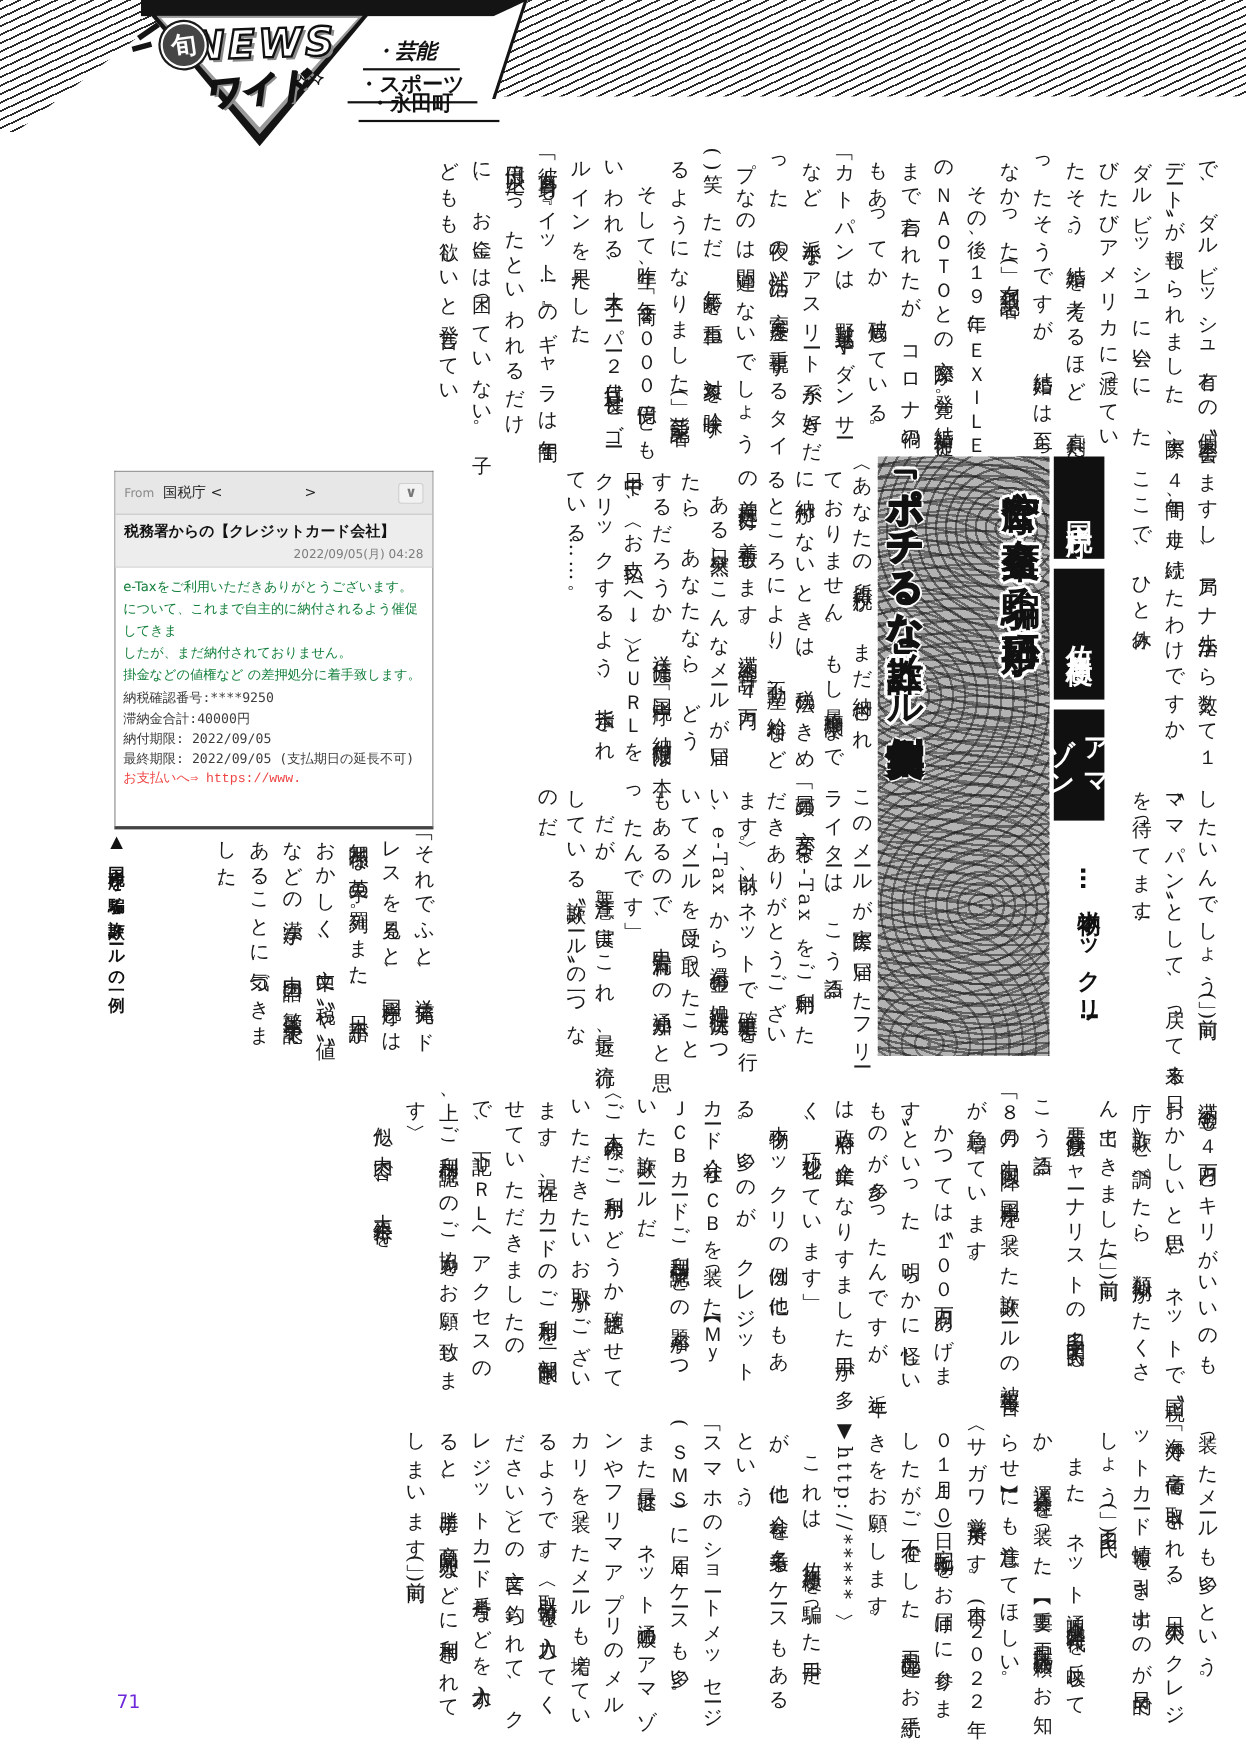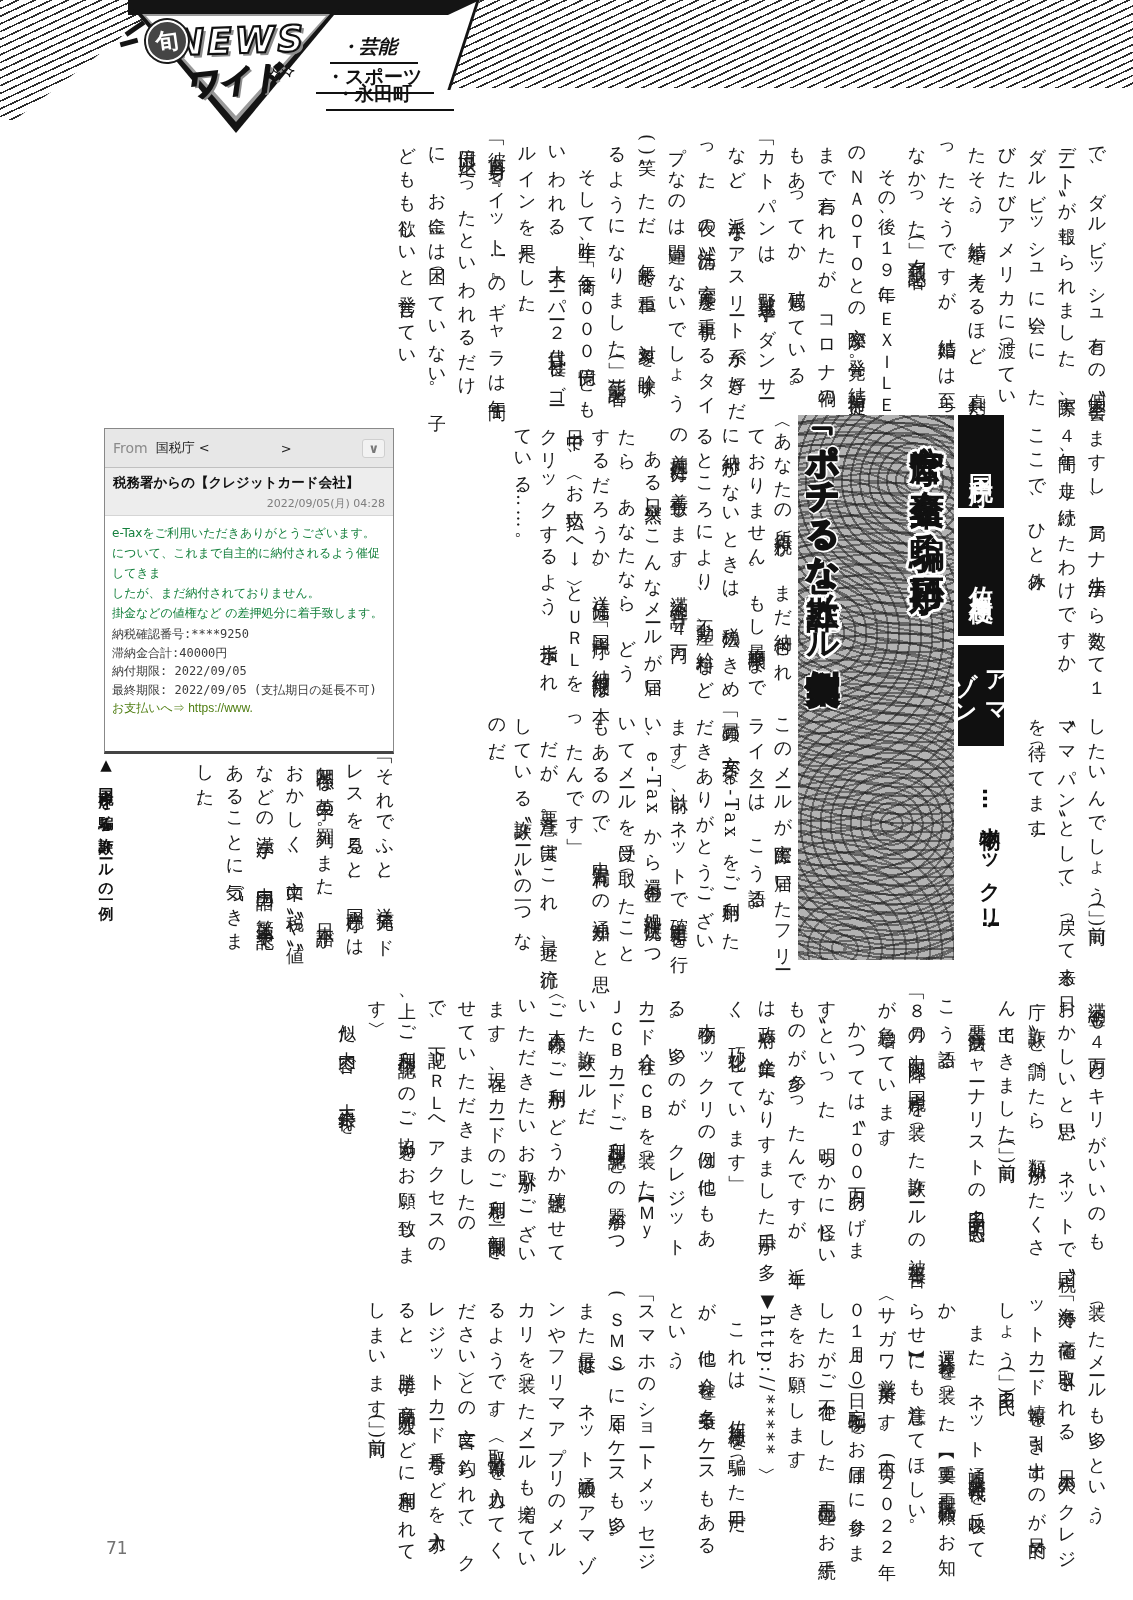--- a/index.html
+++ b/index.html
@@ -83,37 +83,37 @@
   .kicker-note{writing-mode:vertical-rl;color:#111;background:#fff;
           font-family:"DejaVu Sans","Liberation Sans",sans-serif;font-weight:900;font-size:21px;
           letter-spacing:2px;margin-top:4px;display:flex;align-items:flex-start;justify-content:center;}
 
   
   .email{position:absolute;left:104px;top:428px;width:288px;height:322px;background:#fff;
          border:1.5px solid #888;border-bottom:3px solid #444;
          font-family:"DejaVu Sans","Liberation Sans",sans-serif;}
   .em-from{display:flex;align-items:center;background:#e7e7e7;border-bottom:1px solid #c0c0c0;
            height:38px;padding:0 8px;}
-  .em-from-label{color:#8a8a8a;font-size:14px;margin-right:8px;text-align:center;}
+  .em-from-label{color:#8a8a8a;font-size:11px;margin-right:8px;text-align:center;}
   .em-from-name{color:#222;font-size:13px;}
   .em-from-close{color:#222;font-size:13px;margin:0 auto;}
   .em-chevron{color:#777;font-size:13px;font-weight:700;padding:1px 5px;border:1px solid #cfcfcf;
               border-radius:3px;background:#f2f2f2;}
   .em-subject-row{background:#ededed;border-bottom:1px solid #d5d5d5;padding:6px 8px 4px 8px;}
   .em-subject{font-weight:700;font-size:13.5px;color:#111;}
   .em-date{text-align:right;color:#7d7d7d;font-size:11px;margin-top:4px;}
   .em-body{padding:7px 7px 2px 7px;color:#15803d;font-size:12px;line-height:20px;}
   .em-fields{padding:0 7px;color:#3c3c3c;font-size:12px;line-height:18.5px;
              font-family:"DejaVu Sans Mono","Liberation Mono",monospace;}
-  .em-link{padding:0 7px;color:#4d7c0f;font-size:12px;line-height:19px;
-           font-family:Liberation Sans, sans-serif;}
+  .em-link{padding:0 7px;color:#ef4444;font-size:12px;line-height:19px;
+           font-family:Liberation Mono, monospace;}
   .caption{left:96px;top:756px;height:270px;font-family:"DejaVu Sans","Liberation Sans",sans-serif;
            font-weight:800;font-size:15px;letter-spacing:2.5px;color:#111;}
 
-  .page-num{position:absolute;left:106px;top:1538px;font-size:17px;color:#737373;
+  .page-num{position:absolute;left:106px;top:1538px;font-size:17px;color:#6d28d9;
             font-family:"DejaVu Sans","Liberation Sans",sans-serif;}
 </style>
 </head>
 <body>
 
 <div class="page">
 
   <div class="header">
     <div class="stripes stripes-right"></div>
     <div class="stripes stripes-left"></div>

